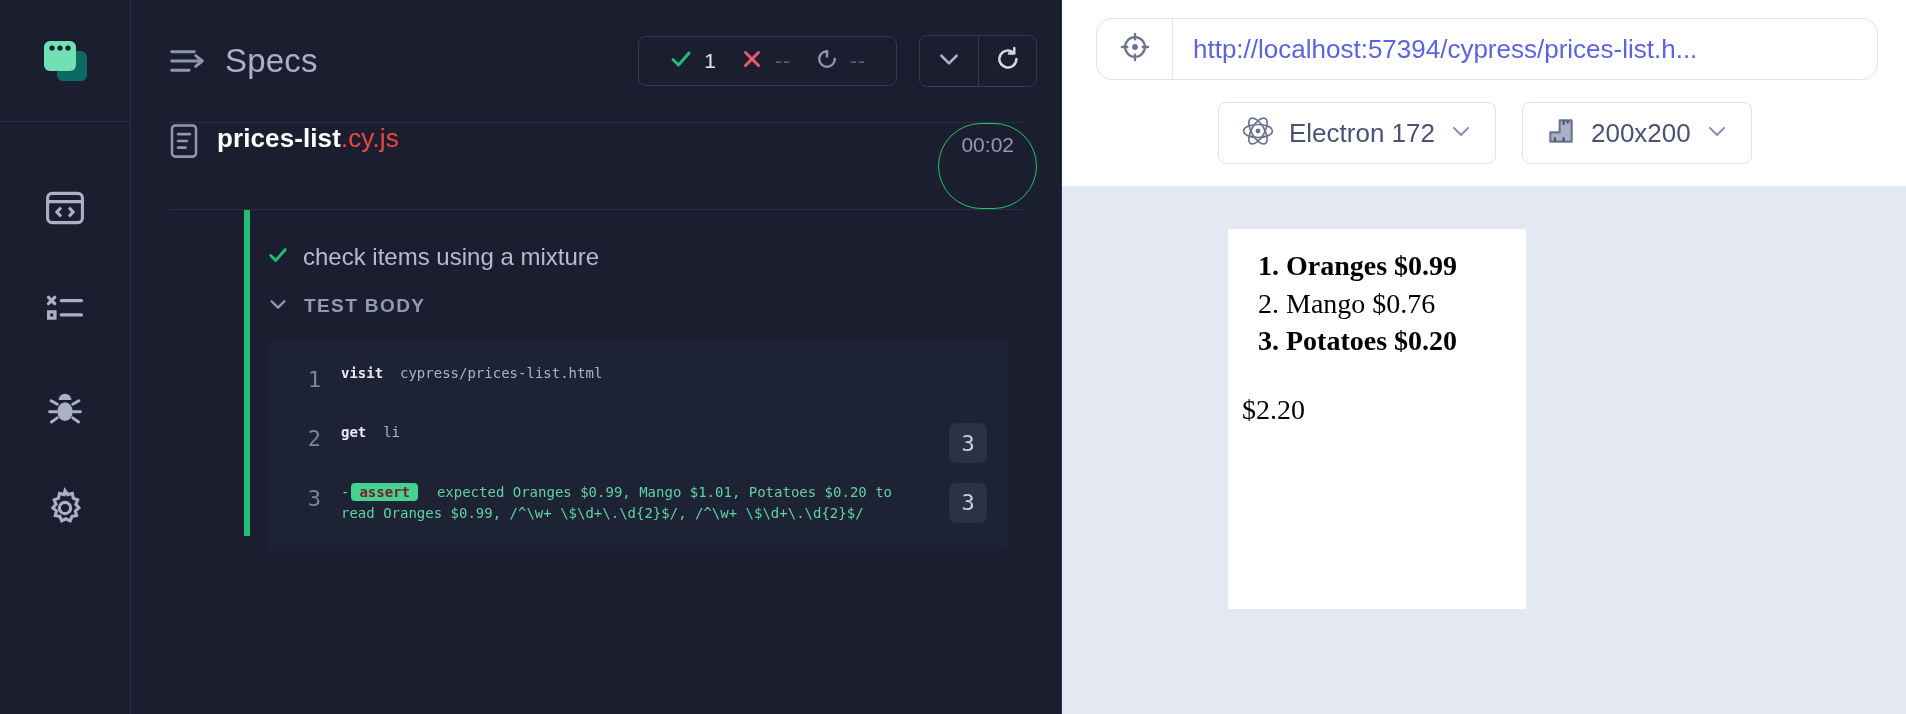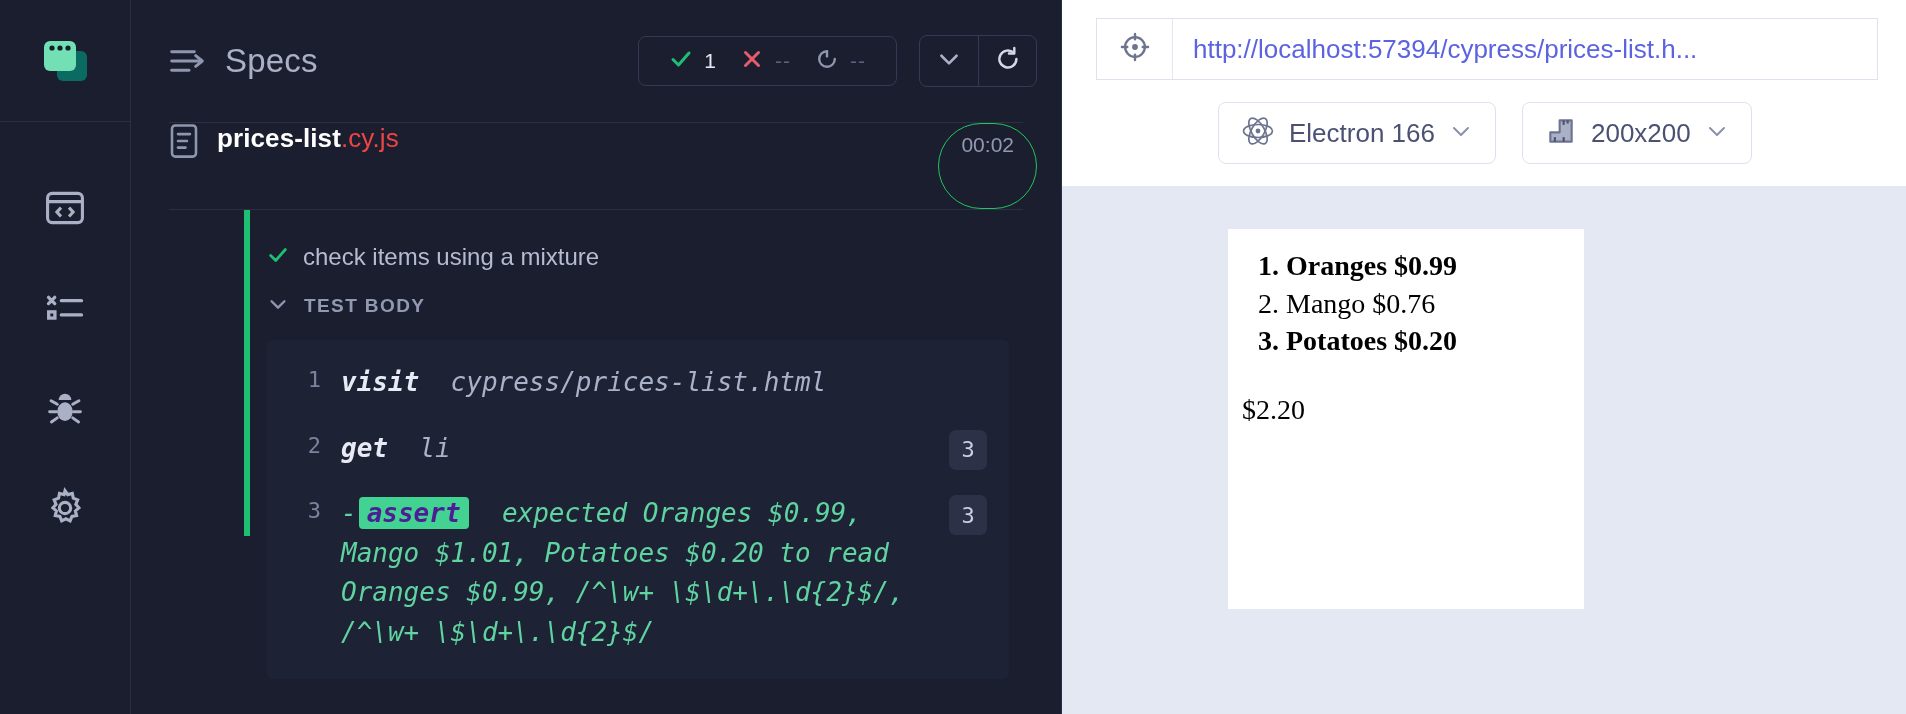--- a/index.html
+++ b/index.html
@@ -103,66 +103,66 @@
   .cmd {
     display: flex; align-items: flex-start; padding: 13px 0 13px 0;
     position: relative;
   }
   .cmd-num {
     width: 74px; flex: 0 0 74px; text-align: right; padding-right: 20px;
     font-family: "DejaVu Sans Mono", monospace; font-size: 22px; color: #7b839f;
     line-height: 1.52;
   }
   .cmd-text {
-    font-family: "DejaVu Sans Mono", monospace; font-size: 26px;
+    font-family: "DejaVu Sans Mono", monospace; font-size: 14px;
     color: #c9cfe2; line-height: 1.52; padding-right: 86px;
-    word-break: break-word; white-space: pre-wrap; font-style: italic;
+    word-break: break-word; white-space: pre-wrap;
   }
   .cmd-method { font-weight: 700; color: #e8ebf5; }
   .cmd-arg { color: #aab2c9; }
   .cmd.assert .cmd-text { color: #5fd3a0; }
   .assert-chip {
-    background: #42d392; color: #4c1d95; font-weight: 700;
+    background: #42d392; color: #7f1d1d; font-weight: 700;
     border-radius: 4px; padding: 1px 8px; margin: 16px 2px;
   }
   .cmd-badge {
     position: absolute; right: 22px; top: 14px;
     background: #2c3147; color: #c9cfe2; border-radius: 7px;
     min-width: 38px; height: 40px; padding: 0 12px;
     display: flex; align-items: center; justify-content: center;
     font-family: "DejaVu Sans Mono", monospace; font-size: 22px;
   }
 
   
   .aut { flex: 1; height: 714px; background: #ffffff; display: flex; flex-direction: column; }
   .aut-urlbar { padding: 18px 28px 0 34px; display: flex; }
   .url-wrap {
     display: flex; align-items: stretch; width: 100%;
-    border: 1px solid #dfe2ee; border-radius: 0; height: 62px; background:#fff;
+    border: 1px solid #dfe2ee; border-radius: 16px; height: 62px; background:#fff;
   }
   .selector-btn {
     width: 76px; display: flex; align-items: center; justify-content: center;
     border-right: 1px solid #e4e7f1; cursor: pointer;
   }
   .url-text {
     flex: 1; display: flex; align-items: center; padding: 0 20px;
     color: #5b63e0; font-size: 26px; white-space: nowrap; overflow: hidden;
     cursor: text;
   }
   .aut-controls { display: flex; gap: 26px; padding: 22px 28px 22px 0; justify-content: flex-start; margin-left: 156px; }
   .ctl {
     display: flex; align-items: center; gap: 14px;
     border: 1px solid #dfe2ee; border-radius: 8px; height: 62px;
     padding: 0 22px; cursor: pointer; background:#fff;
   }
   .ctl-label { font-size: 26px; color: #4a5173; }
   .aut-stage { flex: 1; background: #e4e8f2; position: relative; }
   .aut-frame {
     position: absolute; left: 166px; top: 43px;
-    width: 356px; height: 380px; background: #ffffff; overflow: hidden;
+    width: 298px; height: 380px; background: #ffffff; overflow: hidden;
   }
   .aut-page { font-family: "Liberation Serif", serif; padding: 18px 0 0 0; color: #000; }
   .aut-page ol { margin: 0; padding-left: 58px; font-size: 28px; line-height: 1.34; }
   .aut-page li.strong { font-weight: 700; }
   .aut-total { font-size: 28px; padding: 34px 3px 0 14px; }
 </style>
 </head>
 <body>
 
 <div class="app">
@@ -364,21 +364,21 @@
     <div class="aut-controls">
       <div class="ctl">
         <span>
           <svg width="34" height="34" viewBox="0 0 24 24" fill="none" stroke="#6d7490" stroke-width="1.2">
             <circle cx="12" cy="12" r="1.7" fill="#6d7490" stroke="none"></circle>
             <ellipse cx="12" cy="12" rx="10.2" ry="4.6"></ellipse>
             <ellipse cx="12" cy="12" rx="10.2" ry="4.6" transform="rotate(60 12 12)"></ellipse>
             <ellipse cx="12" cy="12" rx="10.2" ry="4.6" transform="rotate(120 12 12)"></ellipse>
           </svg>
         </span>
-        <span class="ctl-label">Electron 166</span>
+        <span class="ctl-label">Electron 172</span>
         <span>
           <svg width="24" height="24" viewBox="0 0 24 24" fill="none" stroke="#8a91ad" stroke-width="2" stroke-linecap="round" stroke-linejoin="round">
             <polyline points="5,9 12,16 19,9"></polyline>
           </svg>
         </span>
       </div>
       <div class="ctl">
         <span>
           <svg width="32" height="32" viewBox="0 0 24 24" fill="none" stroke="#6d7490" stroke-width="1.6">
             <path d="M4 20 L4 13 L11 13 L11 4 L20 4 L20 20 Z" fill="#aab1c6" stroke="#6d7490" stroke-linejoin="round"></path>

